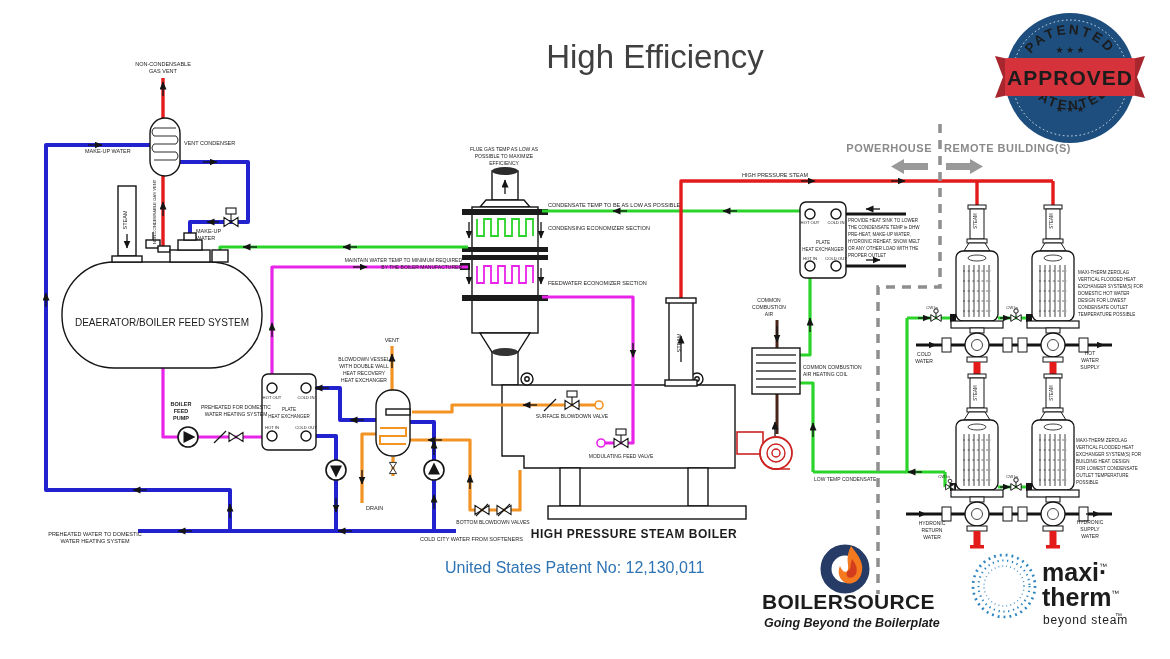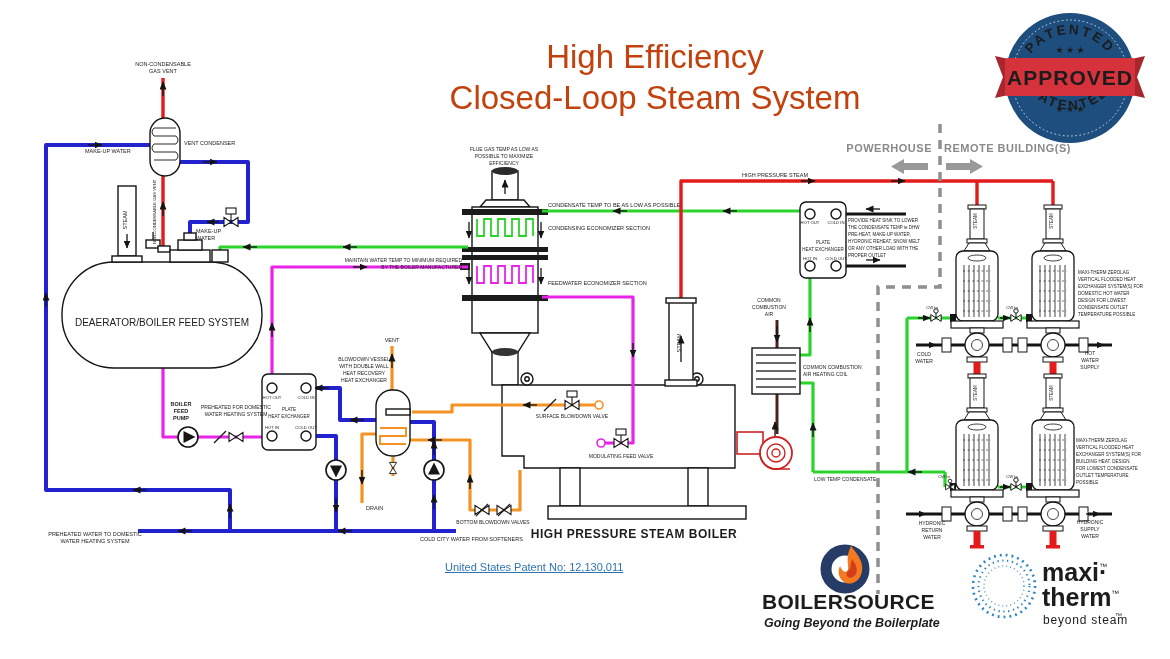--- a/index.html
+++ b/index.html
@@ -1,36 +1,35 @@
 <!DOCTYPE html>
 <html><head>
 <meta charset="utf-8">
 <style>
   html,body{margin:0;padding:0;background:#fff;}
   .stage{position:relative;width:1170px;height:659px;background:#fff;overflow:hidden;font-family:"Liberation Sans",sans-serif;}
-  .title{position:absolute;left:380px;top:36px;width:550px;text-align:center;color:#c2410c;font-size:33px;line-height:41px;font-family:"Liberation Sans",sans-serif;}
-  .patents{position:absolute;left:445px;top:556px;color:#2e74b5;font-size:11px;line-height:23px;text-decoration:underline;}
+  .title{position:absolute;left:380px;top:36px;width:550px;text-align:center;color:#404040;font-size:33px;line-height:41px;font-family:"Liberation Sans",sans-serif;}
+  .patents{position:absolute;left:445px;top:556px;color:#2e74b5;font-size:16px;line-height:23px;}
   svg text{font-family:"Liberation Sans",sans-serif;fill:#1c1c1c;}
   .t55{font-size:5.5px}.t5{font-size:5px}.t45{font-size:4.5px}.t4{font-size:4.2px}
   .t10{font-size:10px}.t12{font-size:12px;font-weight:bold;letter-spacing:.5px}
   .mid{text-anchor:middle}.end{text-anchor:end}.b{font-weight:bold}
   .zone{font-size:11px;font-weight:bold;fill:#8a8a8a;letter-spacing:.5px}
   .pipe{fill:none;stroke-linejoin:round;stroke-linecap:butt}
   .comp{fill:#fff;stroke:#141414;stroke-width:1.4}
   .thin{stroke:#141414;stroke-width:.9;fill:none}
   .arr{stroke:#141414;stroke-width:1.3}
 </style>
 </head>
 <body>
 
 <div class="stage">
 
   <div class="title">
     <div>High Efficiency</div>
-    <div>Closed-Loop Steam System</div>
   </div>
 
   <svg style="position:absolute;left:0;top:0" width="1170" height="659" viewBox="0 0 1170 659">
     <defs>
       <marker id="ah" markerWidth="9" markerHeight="8" refX="7.5" refY="3.5" orient="auto" markerUnits="userSpaceOnUse">
         <path d="M0,0 L8,3.5 L0,7 Z" fill="#141414"></path>
       </marker>
       <g id="bv">
         <path d="M-7,-4.5 L0,0 L-7,4.5 Z M7,-4.5 L0,0 L7,4.5 Z" fill="#fff" stroke="#161616" stroke-width="1.1"></path>
       </g>

